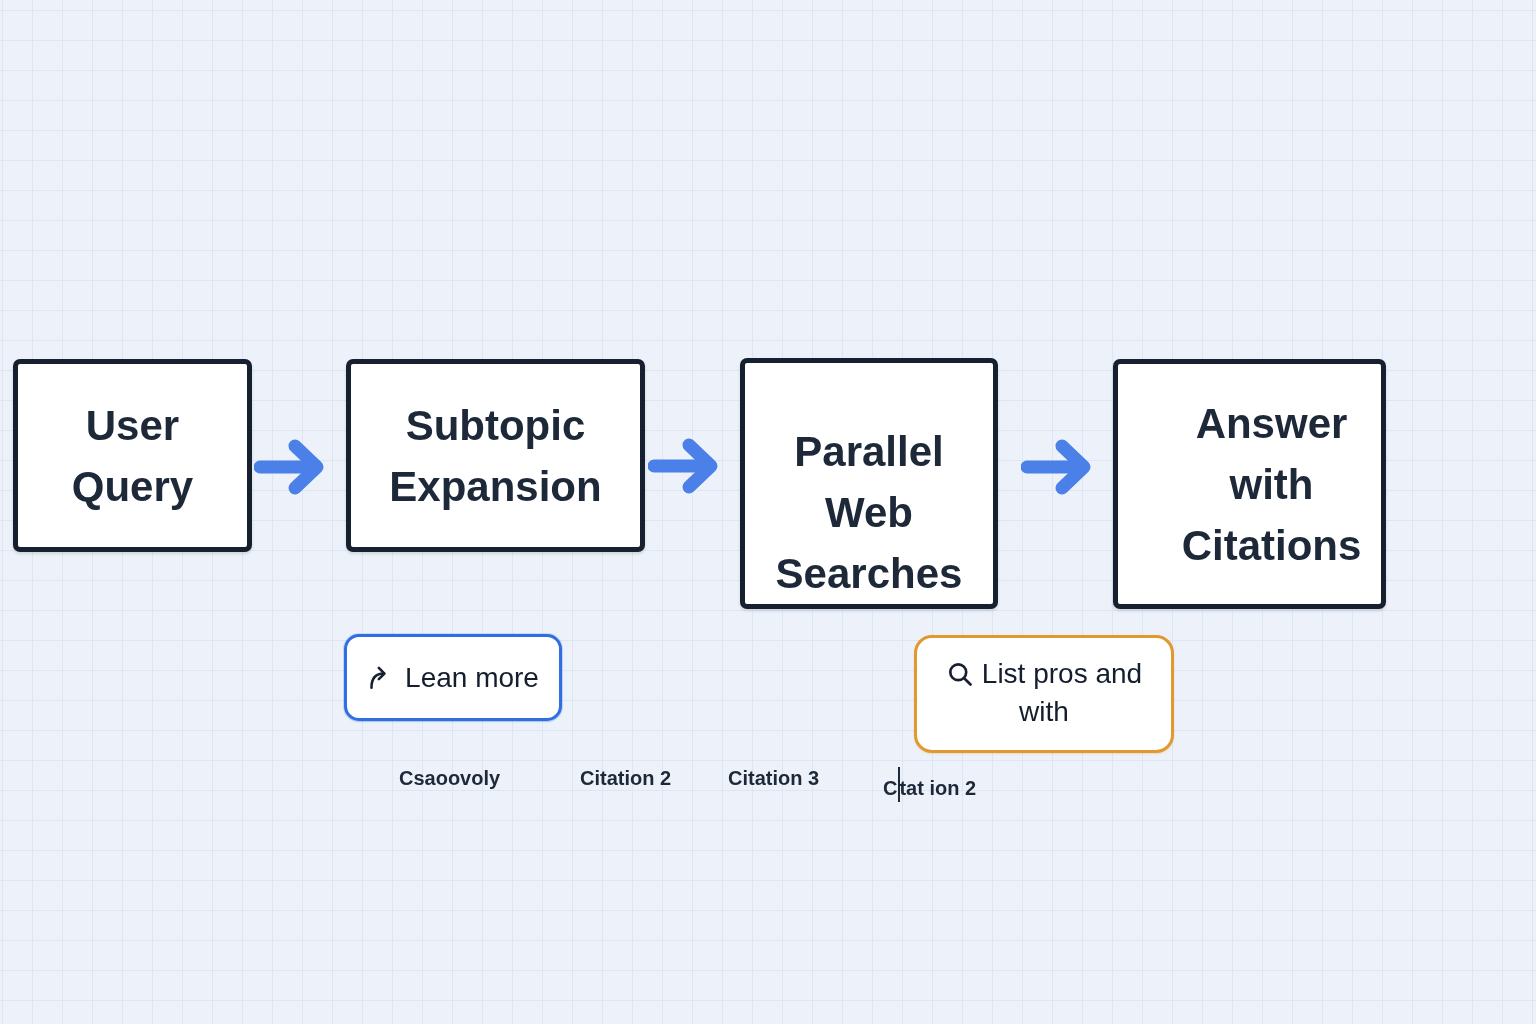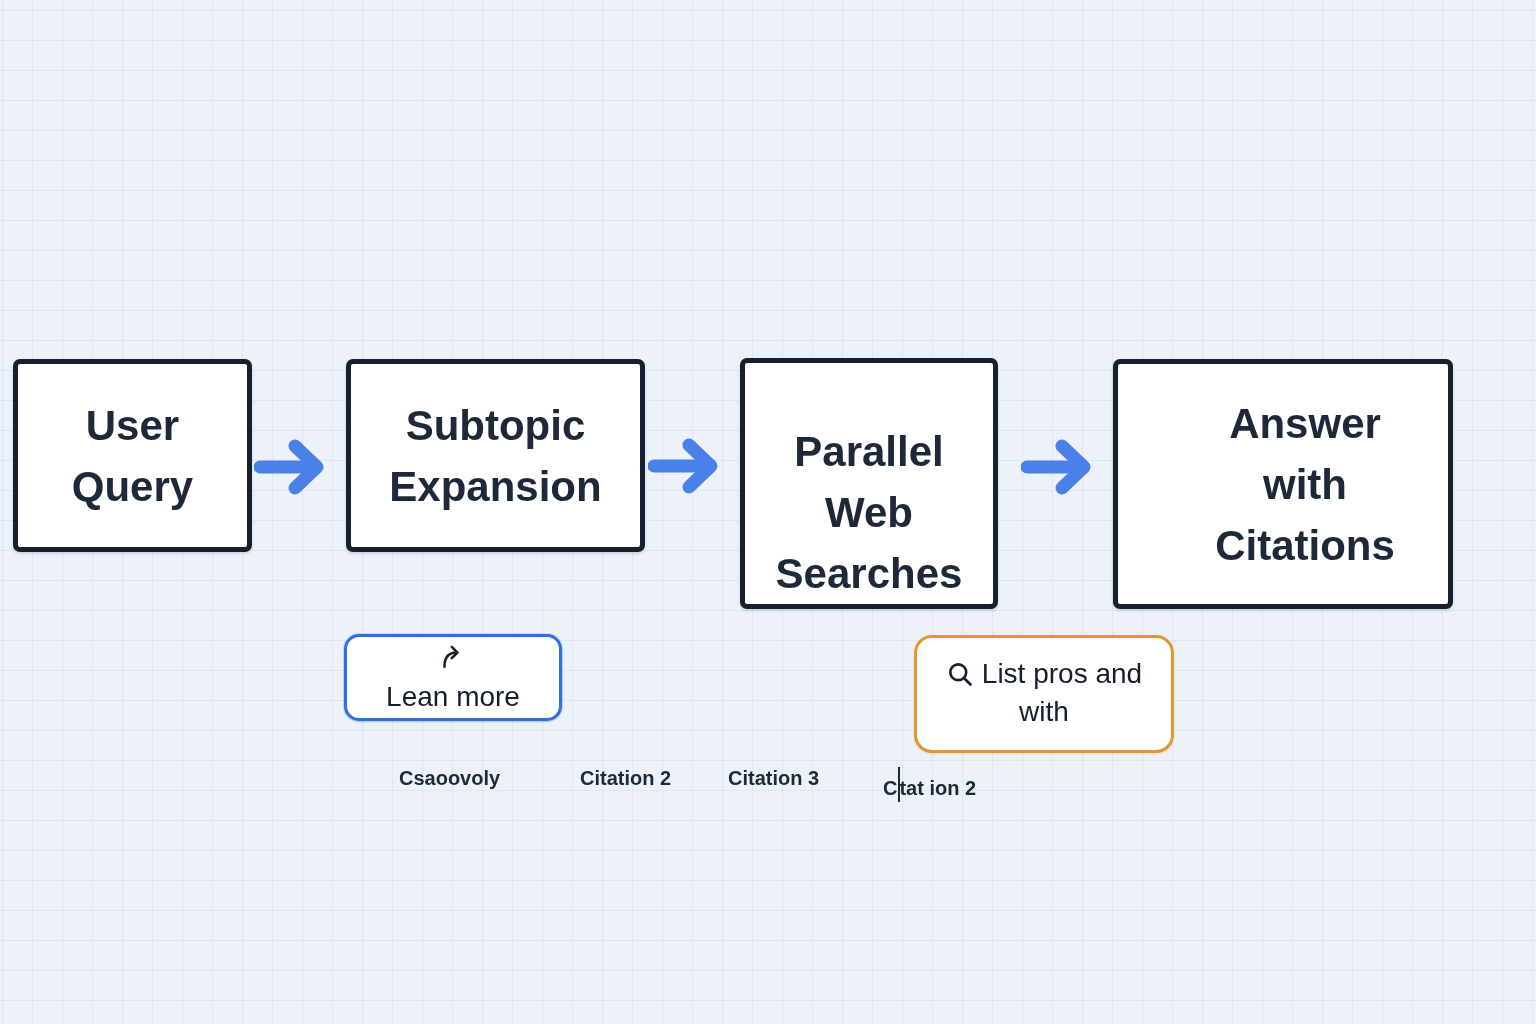--- a/index.html
+++ b/index.html
@@ -31,21 +31,21 @@
     color: #1d2839;
     font-size: 42px;
     font-weight: 600;
     line-height: 61px;
     box-shadow: 0 2px 3px rgba(21, 32, 47, 0.14);
   }
   .node-label { white-space: pre-line; }
   .n1 { left: 13px;   top: 359px; width: 239px; height: 193px; }
   .n2 { left: 346px;  top: 359px; width: 299px; height: 193px; }
   .n3 { left: 740px;  top: 358px; width: 258px; height: 251px; align-items: flex-end; }
-  .n4 { left: 1113px; top: 359px; width: 340px; height: 250px; padding-left: 44px; }
+  .n4 { left: 1113px; top: 359px; width: 273px; height: 250px; padding-left: 44px; }
 
   
   .arrow { position: absolute; width: 78px; height: 58px; }
   .a1 { left: 254px;  top: 438px; }
   .a2 { left: 648px;  top: 437px; }
   .a3 { left: 1021px; top: 438px; }
   .arrow svg { display: block; width: 100%; height: 100%; }
 
   
   .chip {
@@ -58,21 +58,20 @@
     display: flex;
     align-items: center;
     justify-content: center;
     gap: 11px;
     white-space: nowrap;
   }
   .chip.blue {
     border-color: #2f6fe2;
     border-radius: 15px;
     box-shadow: 0 0 0 1px rgba(47, 111, 226, 0.18), 0 1px 2px rgba(47, 111, 226, 0.2);
-    flex-direction: column;
   }
   .chip.orange {
     border-color: #e1982f;
     border-radius: 18px;
     box-shadow: 0 1px 2px rgba(225, 152, 47, 0.25);
   }
   .b1 { left: 344px; top: 634px; width: 218px; height: 87px; }
   .b2 { left: 600px; top: 634px; width: 273px; height: 87px; }
   .b3 {
     left: 914px; top: 635px; width: 260px; height: 118px;

